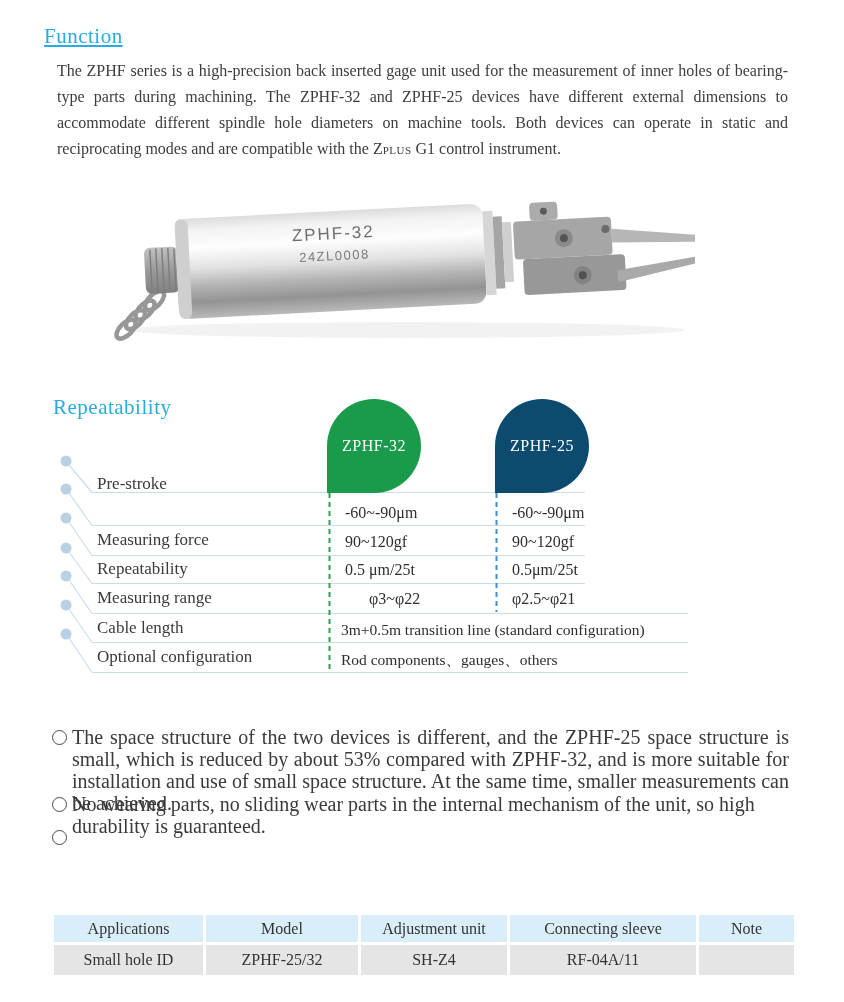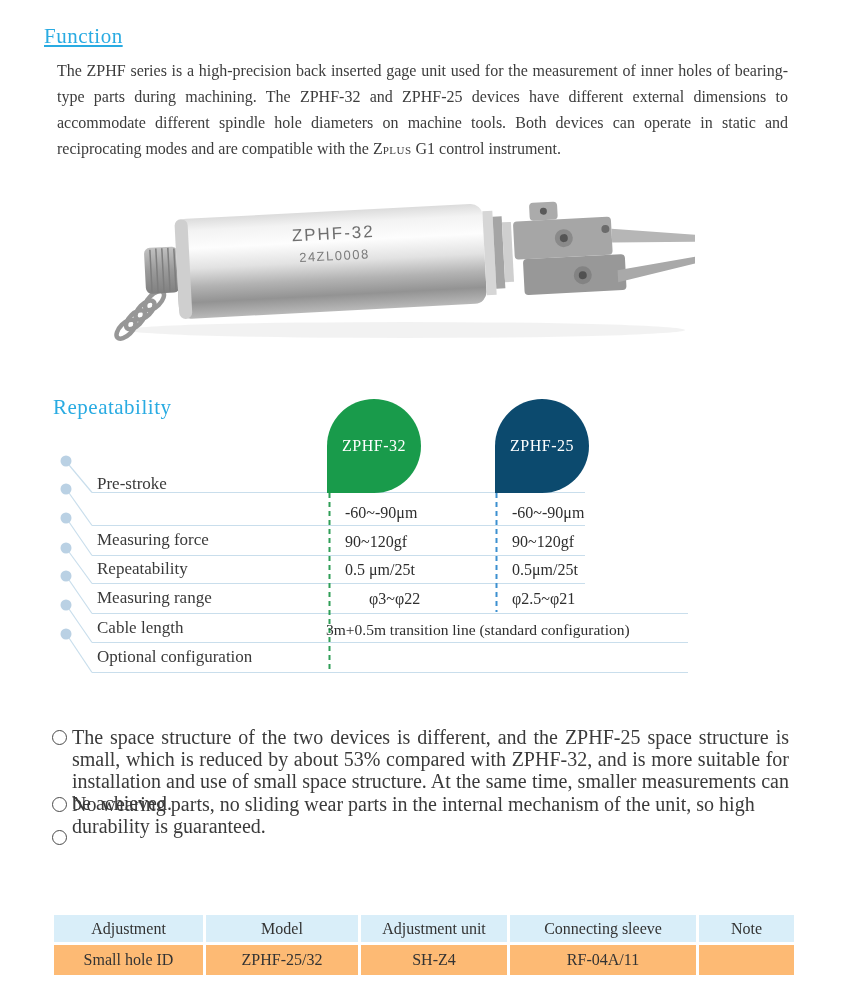--- a/index.html
+++ b/index.html
@@ -11,27 +11,27 @@
   .smallcaps{font-size:11px;letter-spacing:.5px;}
   .product{position:absolute;left:95px;top:190px;width:600px;height:152px;}
   .badge{position:absolute;width:94px;height:94px;border-radius:50% 50% 50% 0;
          display:flex;align-items:center;justify-content:center;color:#fff;font-size:16px;letter-spacing:.5px;}
   .badge.green{left:327px;top:399px;background:#199B4B;}
   .badge.blue{left:495px;top:399px;background:#0c4a6e;}
   .spec-deco{position:absolute;left:0;top:0;}
   .spec-label{position:absolute;left:97px;font-size:17px;color:#3a3a3a;white-space:nowrap;}
   .spec-val{position:absolute;font-size:16px;color:#2e2e2e;white-space:nowrap;}
   .spec-val.c1{left:345px;} .spec-val.c2{left:512px;}
-  .spec-span{position:absolute;left:326px;font-size:15.5px;color:#2e2e2e;white-space:nowrap;}
+  .spec-span{position:absolute;left:341px;font-size:15.5px;color:#2e2e2e;white-space:nowrap;}
   .note{position:absolute;left:72px;width:717px;font-size:20px;line-height:22px;color:#3a3a3a;}
   .note.just{text-align:justify;}
   .note-dot{position:absolute;left:52px;width:13px;height:13px;border:1.5px solid #4a4a4a;border-radius:50%;}
   .order{position:absolute;left:51px;top:912px;border-collapse:separate;border-spacing:3px;table-layout:fixed;}
   .order th{background:#D9EEF9;height:27px;font-weight:normal;font-size:16px;color:#333;text-align:center;padding:0 2px;}
-  .order td{background:#fdba74;height:30px;font-size:16px;color:#333;text-align:center;padding:0 2px;}
+  .order td{background:#e5e5e5;height:30px;font-size:16px;color:#333;text-align:center;padding:0 2px;}
 </style>
 </head>
 <body>
 
 <div class="page">
 
   <h2 class="heading" style="left:44px;top:24px;text-decoration:underline;">Function</h2>
 
   <p class="para"><span>The ZPHF series is a high-precision back inserted gage unit used for the measurement of inner holes of bearing-type parts during machining. The ZPHF-32 and ZPHF-25 devices have different external dimensions to accommodate different spindle hole diameters on machine tools. Both devices can operate in static and reciprocating modes and are compatible with the Z</span><span class="smallcaps">PLUS</span><span> G1 control instrument.</span></p>
 
@@ -149,40 +149,41 @@
   <div class="spec-val c1" style="top:533px;">90~120gf</div>
   <div class="spec-val c1" style="top:561px;">0.5 μm/25t</div>
   <div class="spec-val c1" style="top:590px;margin-left:24px;">φ3~φ22</div>
 
   <div class="spec-val c2" style="top:504px;">-60~-90μm</div>
   <div class="spec-val c2" style="top:533px;">90~120gf</div>
   <div class="spec-val c2" style="top:561px;">0.5μm/25t</div>
   <div class="spec-val c2" style="top:590px;">φ2.5~φ21</div>
 
   <div class="spec-span" style="top:621px;">3m+0.5m transition line (standard configuration)</div>
+  <div class="spec-span" style="top:650px;">Rod components、gauges、others</div>
 
   <span class="note-dot" style="top:730px;"></span>
   <div class="note just" style="top:726px;">The space structure of the two devices is different, and the ZPHF-25 space structure is small, which is reduced by about 53% compared with ZPHF-32, and is more suitable for installation and use of small space structure. At the same time, smaller measurements can be achieved.</div>
 
   <span class="note-dot" style="top:797px;"></span>
   <div class="note" style="top:793px;">No wearing parts, no sliding wear parts in the internal mechanism of the unit, so high durability is guaranteed.</div>
 
   <span class="note-dot" style="top:830px;"></span>
 
   <table class="order">
     <colgroup>
       <col style="width:149px">
         <col style="width:152px">
         <col style="width:146px">
       <col style="width:186px">
         <col style="width:95px">
     </colgroup>
     <thead>
       <tr>
-        <th>Adjustment</th>
+        <th>Applications</th>
         <th>Model</th>
         <th>Adjustment unit</th>
         <th>Connecting sleeve</th>
         <th>Note</th>
       </tr>
     </thead>
     <tbody>
       <tr>
         <td>Small hole ID</td>
         <td>ZPHF-25/32</td>

